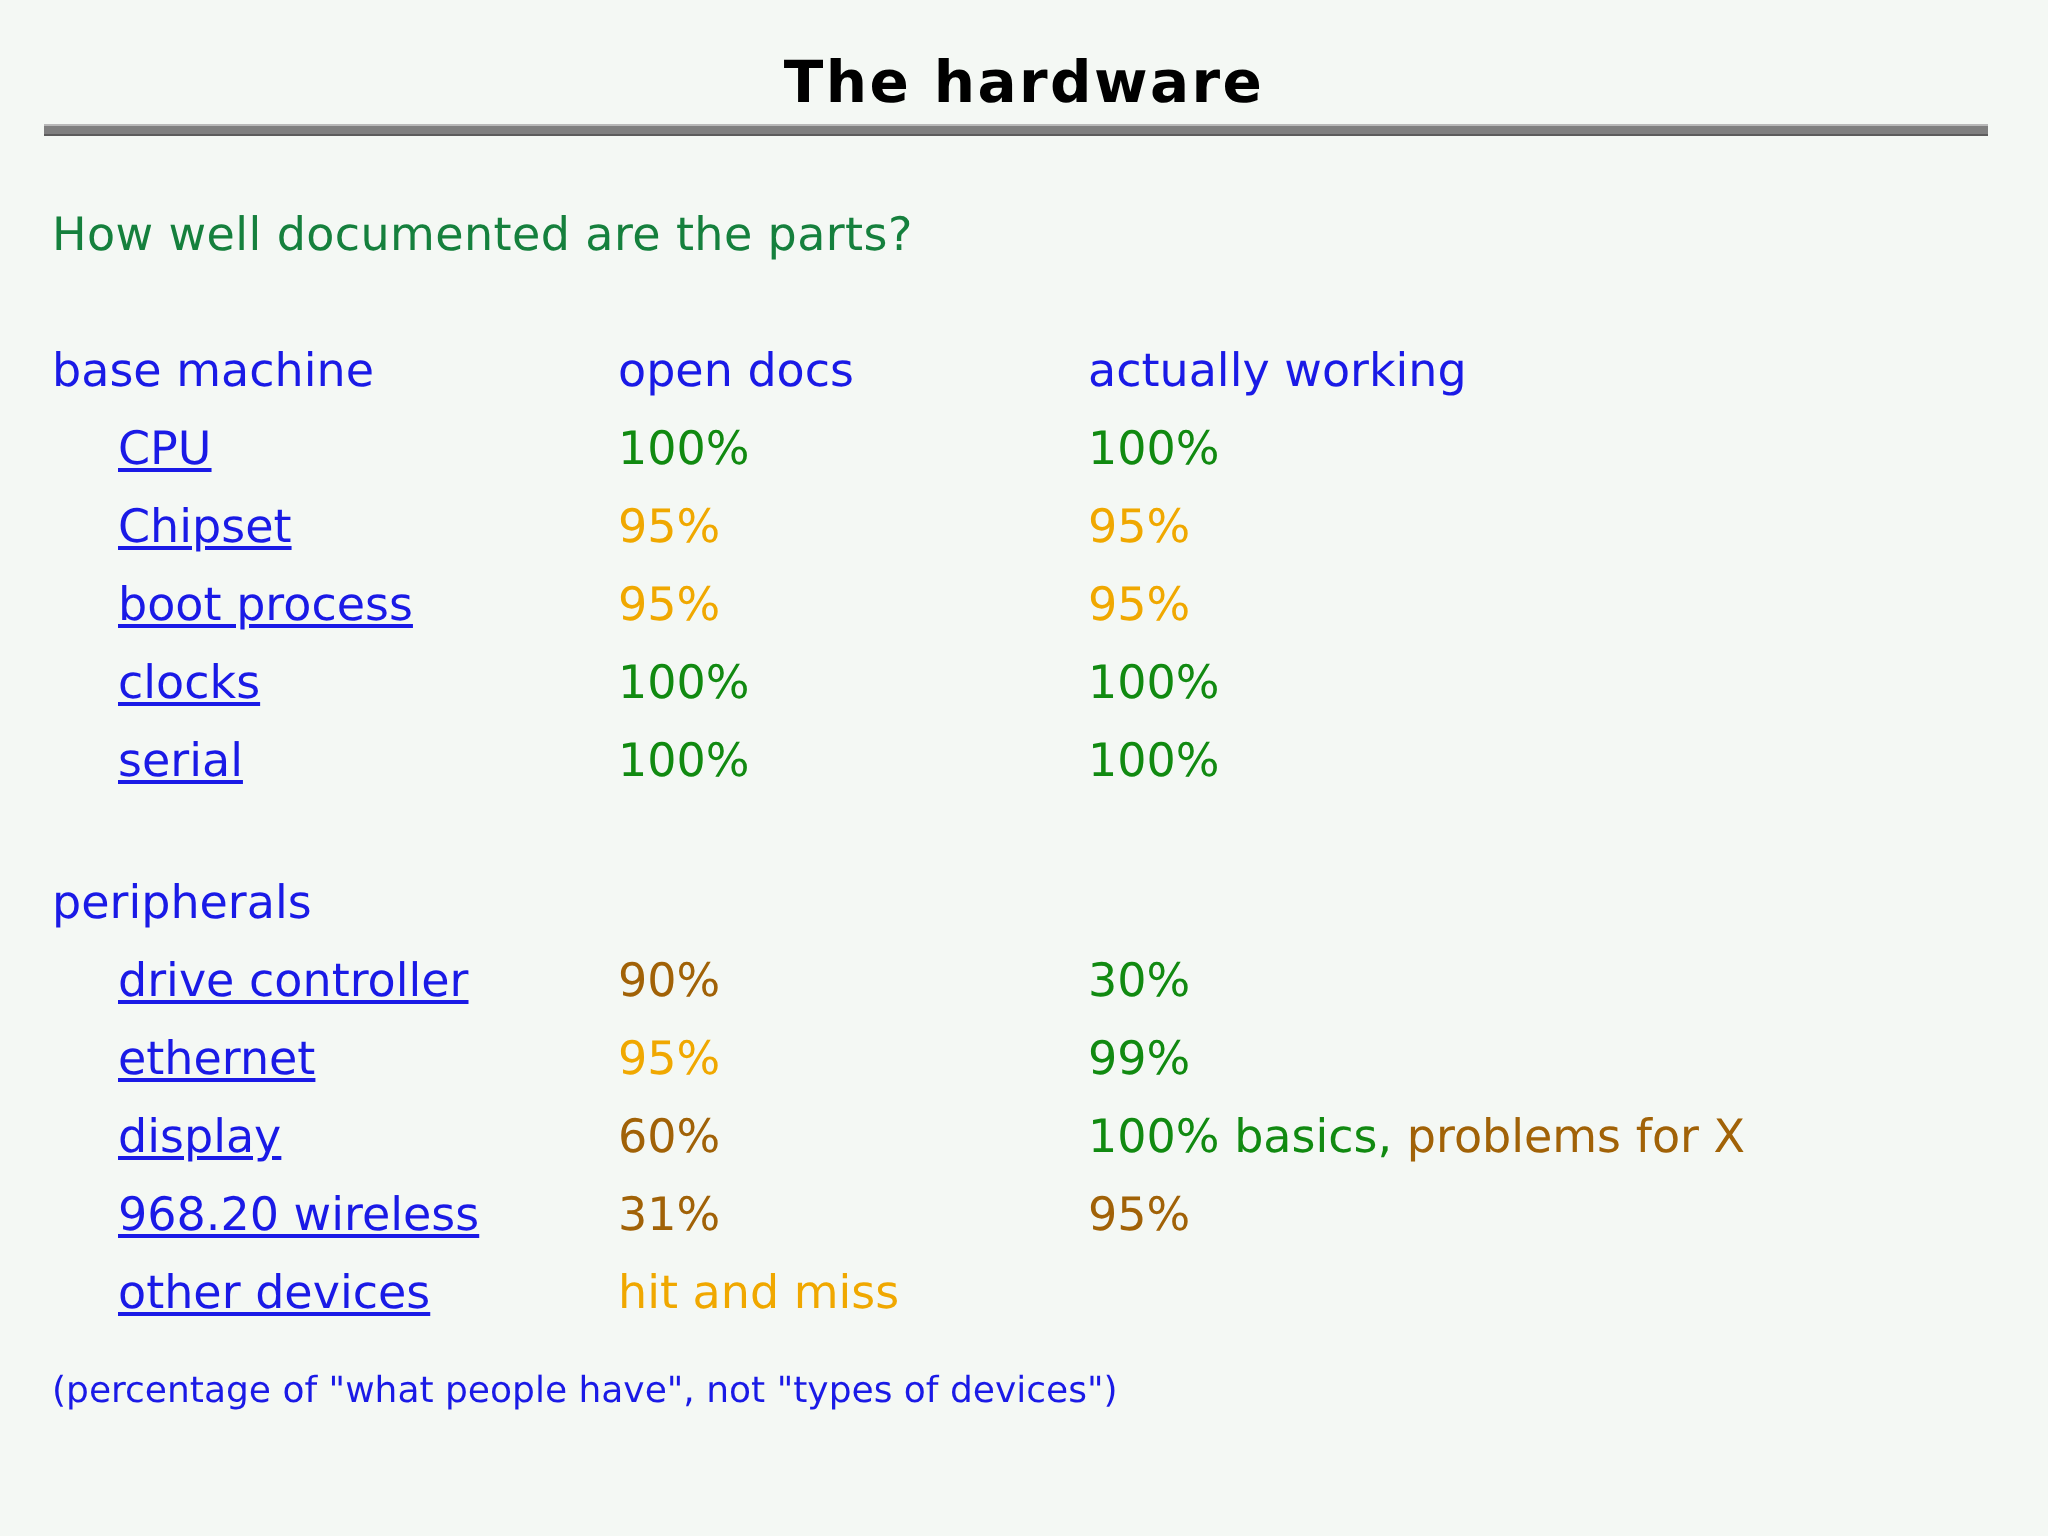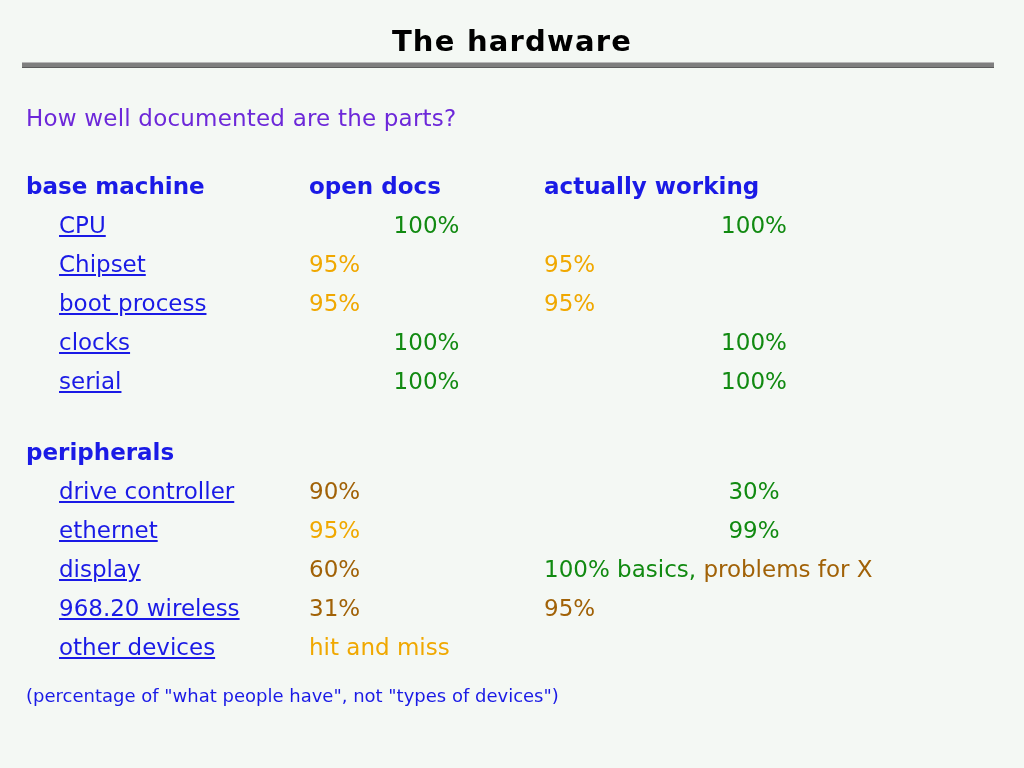--- a/index.html
+++ b/index.html
@@ -45,21 +45,21 @@
 
   .body-area {
     position: absolute;
     top: 105px;
     left: 26px;
     width: 972px;
   }
 
   .question {
     font-size: 23px;
-    color: #6d28d9;
+    color: #15803d;
     margin: 0 0 14px 0;
     letter-spacing: 0.2px;
   }
 
   .spacer-sm { height: 22px; }
   .spacer-md { height: 32px; }
 
   table.matrix {
     border-collapse: collapse;
     font-size: 23px;
@@ -69,22 +69,22 @@
     padding: 0;
     vertical-align: baseline;
     white-space: nowrap;
     line-height: 39px;
   }
   td.c-label { width: 250px; }
   td.c-label.indent { padding-left: 33px; text-decoration: underline; }
   td.c-docs  { width: 235px; }
   td.c-work  { width: 420px; }
 
-  .hdr { color: #1a1ae6; font-weight: bold; }
-  .v-green  { color: #118a11; text-align: center; }
+  .hdr { color: #1a1ae6; }
+  .v-green  { color: #118a11; }
   .v-orange { color: #f0a800; }
   .v-red    { color: #a16207; }
 
   .note {
     margin-top: 18px;
     font-size: 18px;
     color: #1a1ae6;
   }
 </style>
 </head>

